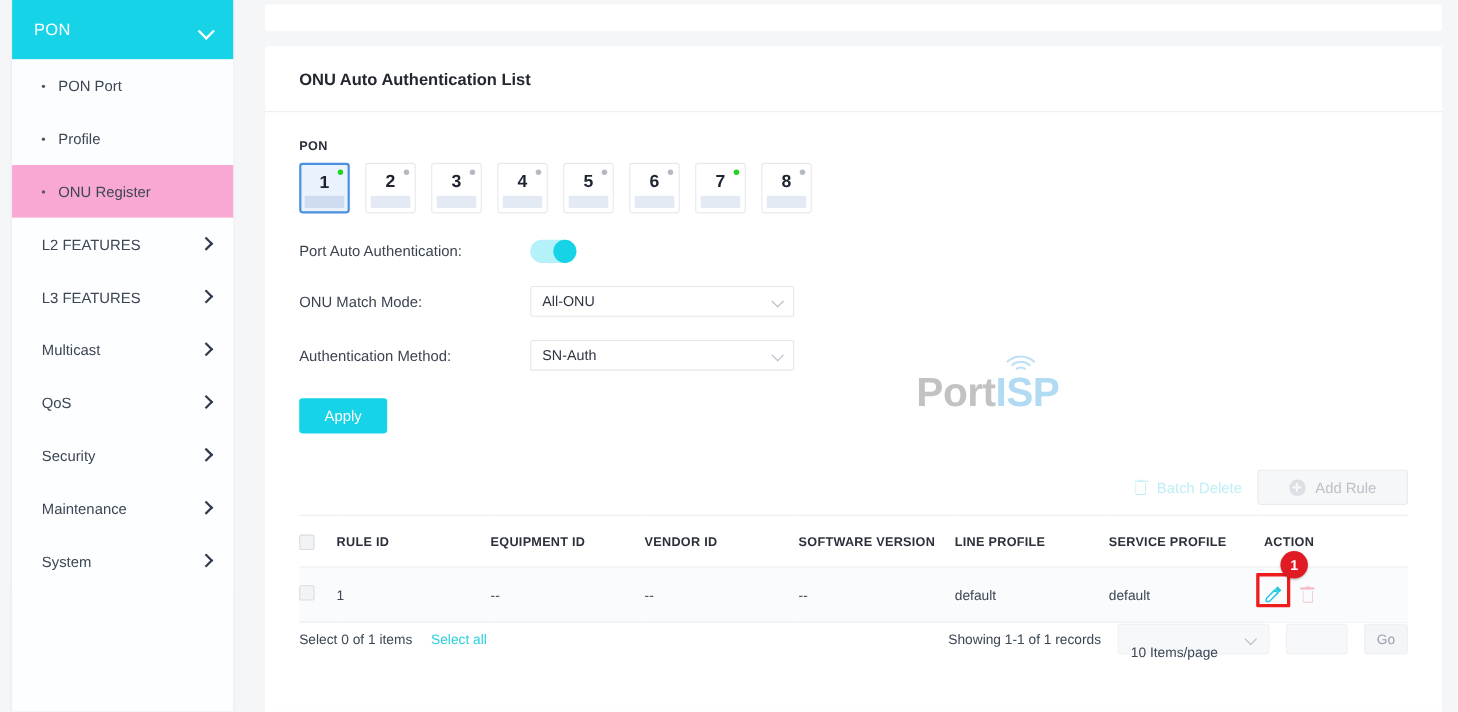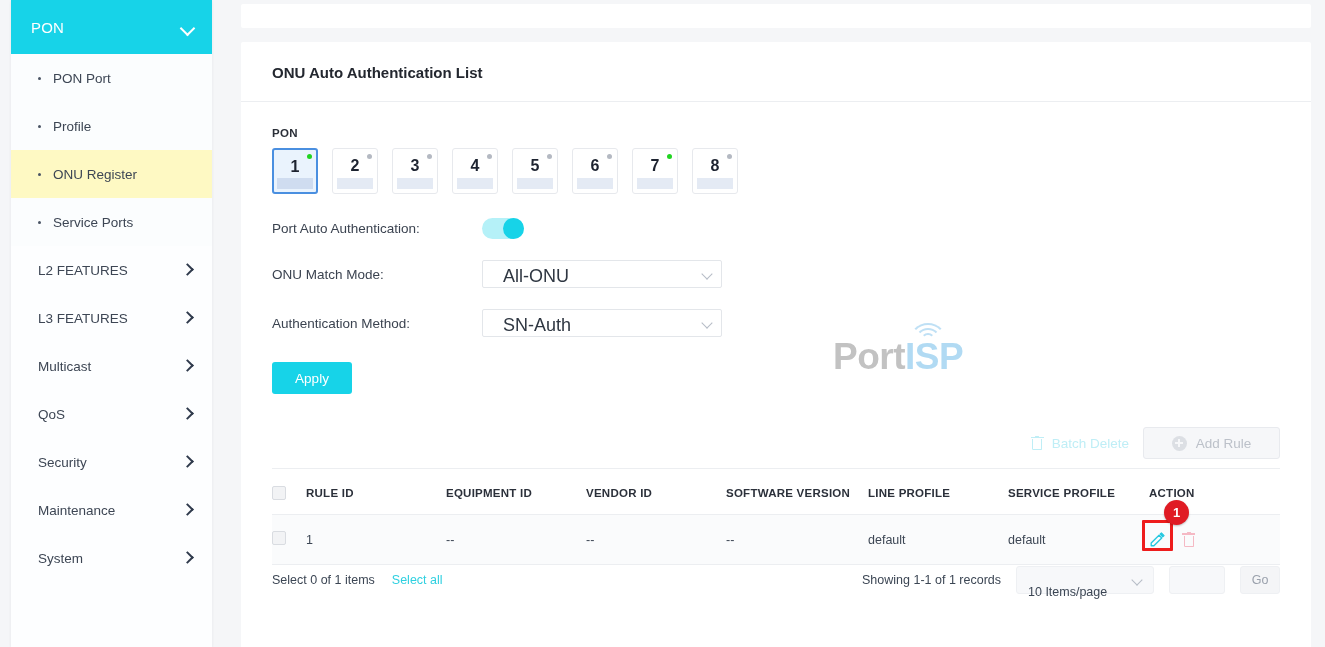--- a/index.html
+++ b/index.html
@@ -36,21 +36,21 @@
     width: 9px; height: 9px;
     border-right: 2.4px solid #fff; border-bottom: 2.4px solid #fff;
     transform: rotate(45deg);
   }
 
   .sub-item {
     height: 48px; display: flex; align-items: center;
     padding-left: 27px; font-size: 13.5px; color: #3d4654;
     background: #fbfdfe; cursor: pointer;
   }
-  .sub-item.active { background: #fef9c3; }
+  .sub-item.active { background: #f9a8d4; }
   .bullet {
     width: 3px; height: 3px; border-radius: 50%;
     background: #4a5464; margin-right: 12px; flex: none;
   }
 
   .grp-item {
     height: 48px; display: flex; align-items: center;
     padding: 0 18px 0 27px; font-size: 13.5px; color: #3d4654;
     background: #fdfeff; cursor: pointer;
   }
@@ -125,22 +125,22 @@
   .toggle .knob {
     position: absolute; right: 0; top: 0;
     width: 21px; height: 21px; border-radius: 50%; background: #17d3e8;
   }
   .select {
     width: 240px; height: 28px; position: relative;
     border: 1px solid #e3e6ea; border-radius: 2px;
     background: #ffffff; cursor: pointer;
   }
   .select .sval {
-    position: absolute; left: 20px; top: 5px;
-    font-size: 18px; color: #2f3742;
+    position: absolute; left: 10px; top: 5px;
+    font-size: 13px; color: #2f3742;
   }
   .select .caret {
     position: absolute; right: 9px; top: 9px;
     width: 9px; height: 9px;
   }
   .select .caret::before {
     content: ""; position: absolute; left: 0; top: 0;
     width: 7px; height: 7px;
     border-right: 1.6px solid #b6bcc6; border-bottom: 1.6px solid #b6bcc6;
     transform: rotate(45deg);
@@ -331,24 +331,20 @@
       <span class="bullet"></span>
       <span>PON Port</span>
     </div>
     <div class="sub-item">
       <span class="bullet"></span>
       <span>Profile</span>
     </div>
     <div class="sub-item active">
       <span class="bullet"></span>
       <span>ONU Register</span>
-    </div>
-    <div class="sub-item">
-      <span class="bullet"></span>
-      <span>Service Ports</span>
     </div>
 
     <div class="grp-item">
       <span class="glabel">L2 FEATURES</span>
       <span class="chev-right"></span>
     </div>
     <div class="grp-item">
       <span class="glabel">L3 FEATURES</span>
       <span class="chev-right"></span>
     </div>

